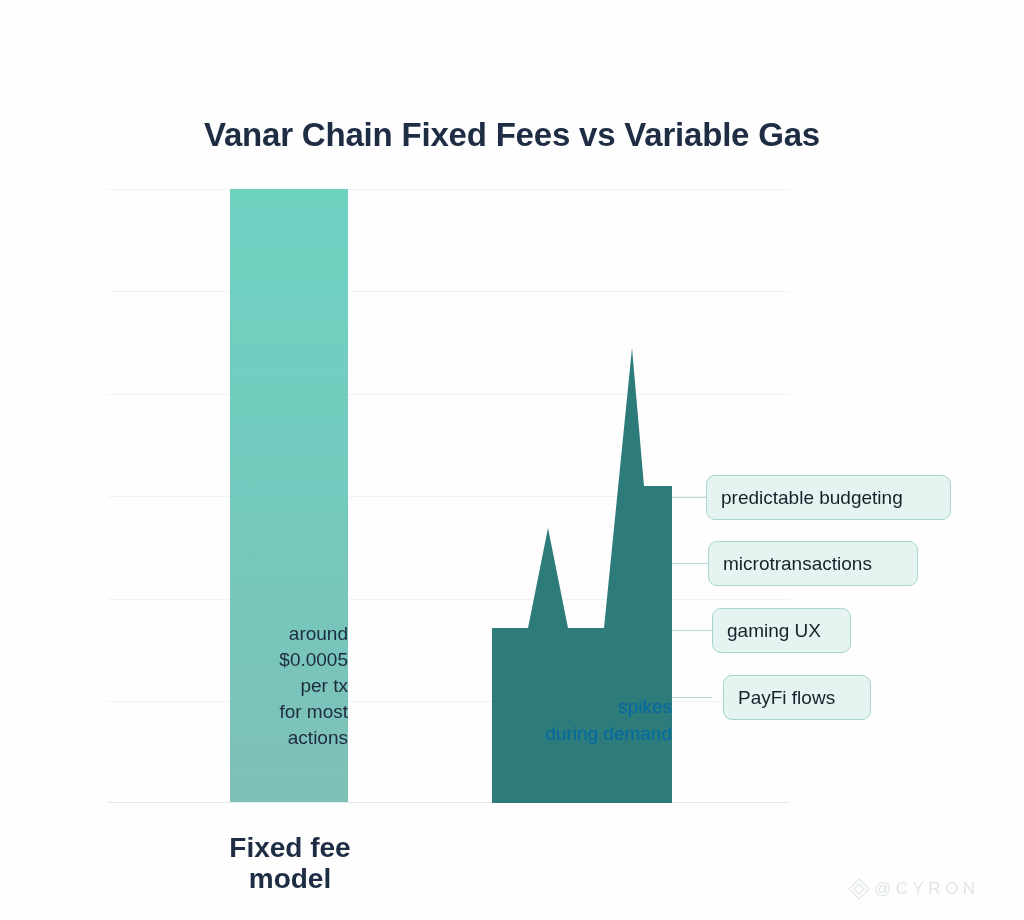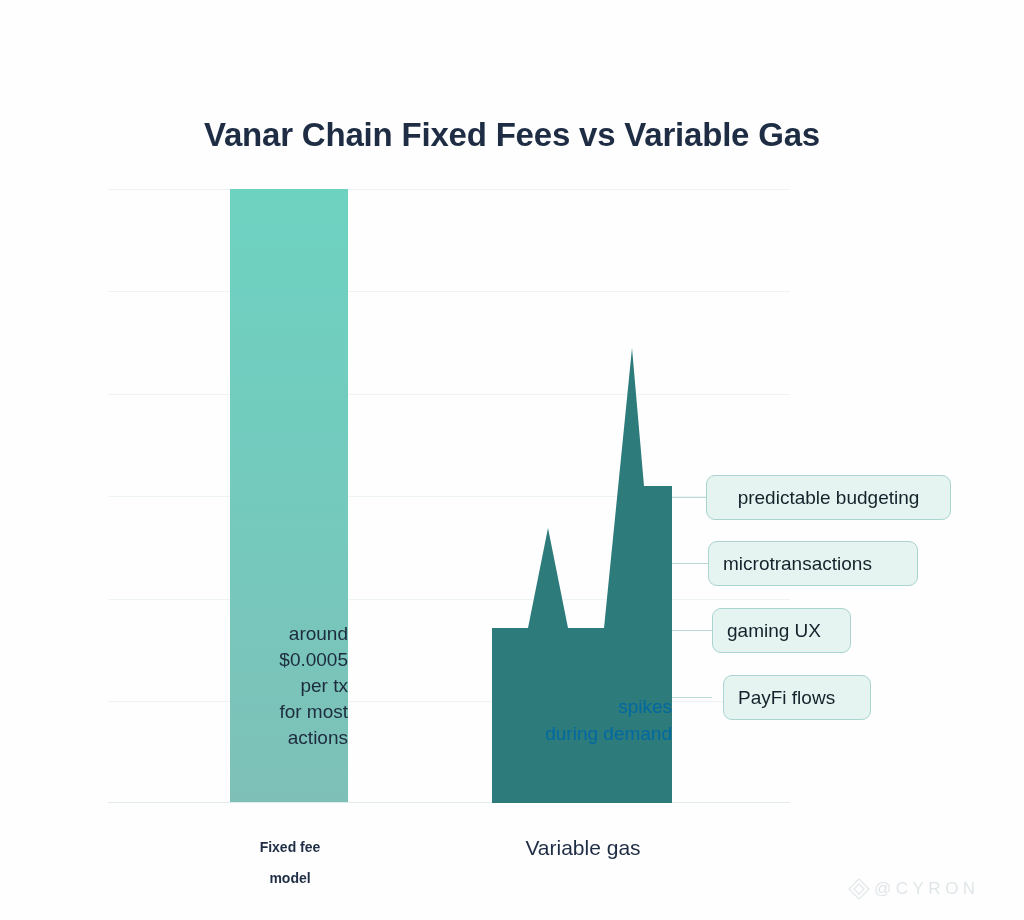--- a/index.html
+++ b/index.html
@@ -108,21 +108,21 @@
   .cat-label {
     position: absolute;
     text-align: center;
     color: #1e2d44;
     white-space: pre-line;
   }
   #cat-fixed {
     left: 180px;
     top: 832px;
     width: 220px;
-    font-size: 14px;
+    font-size: 28px;
     font-weight: 700;
     line-height: 31px;
     text-align: center;
   }
   #cat-variable {
     left: 473px;
     top: 832px;
     width: 220px;
     font-size: 21px;
     font-weight: 400;
@@ -198,36 +198,35 @@
 during demand</div>
     </div>
 
   </div>
 
   <div class="connector" style="left:672px; top:497px; width:36px;"></div>
   <div class="connector" style="left:672px; top:563px; width:36px;"></div>
   <div class="connector" style="left:672px; top:630px; width:40px;"></div>
   <div class="connector" style="left:672px; top:697px; width:40px;"></div>
 
-  <div class="pill" style="left:706px; top:475px; width:245px; height:45px;justify-content:center;">
+  <div class="pill" style="left:706px; top:475px; width:245px; height:45px;">
     <span>predictable budgeting</span>
   </div>
   <div class="pill" style="left:708px; top:541px; width:210px; height:45px;">
     <span>microtransactions</span>
   </div>
   <div class="pill" style="left:712px; top:608px; width:139px; height:45px;">
     <span>gaming UX</span>
   </div>
   <div class="pill" style="left:712px; top:675px; width:148px; height:45px;margin-left:11px;">
     <span>PayFi flows</span>
   </div>
 
   <div class="cat-label" id="cat-fixed">Fixed fee
 model</div>
-  <div class="cat-label" id="cat-variable">Variable gas</div>
 
   <div id="watermark">
     <svg width="26" height="26" viewBox="0 0 26 26">
       <g fill="none" stroke="#cdd9dd" stroke-width="1.3">
         <polygon points="13,3 23,13 13,23 3,13"></polygon>
         <polygon points="13,8 18,13 13,18 8,13"></polygon>
       </g>
     </svg>
     <span id="watermark-text">@CYRON</span>
   </div>

